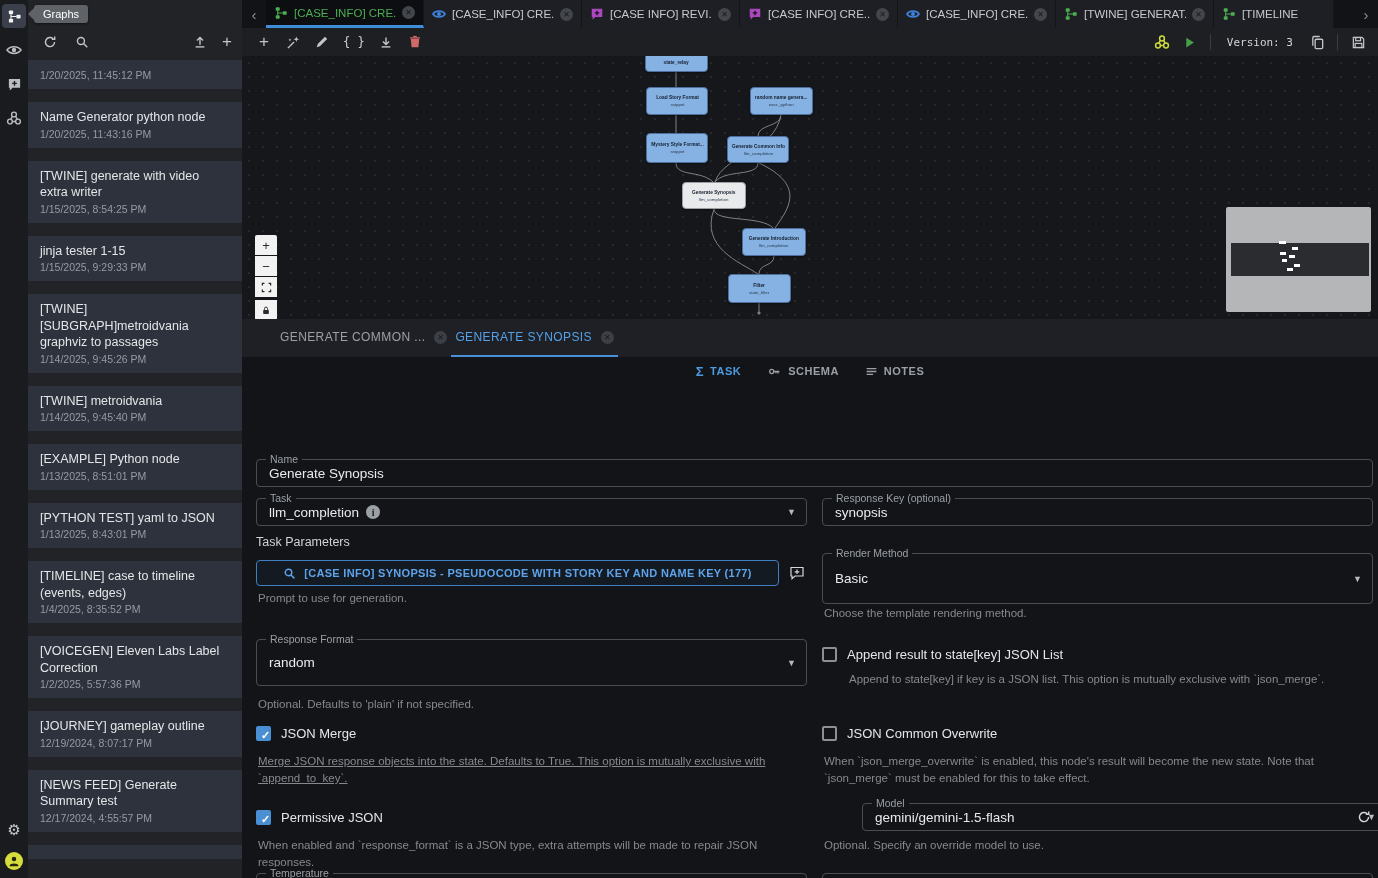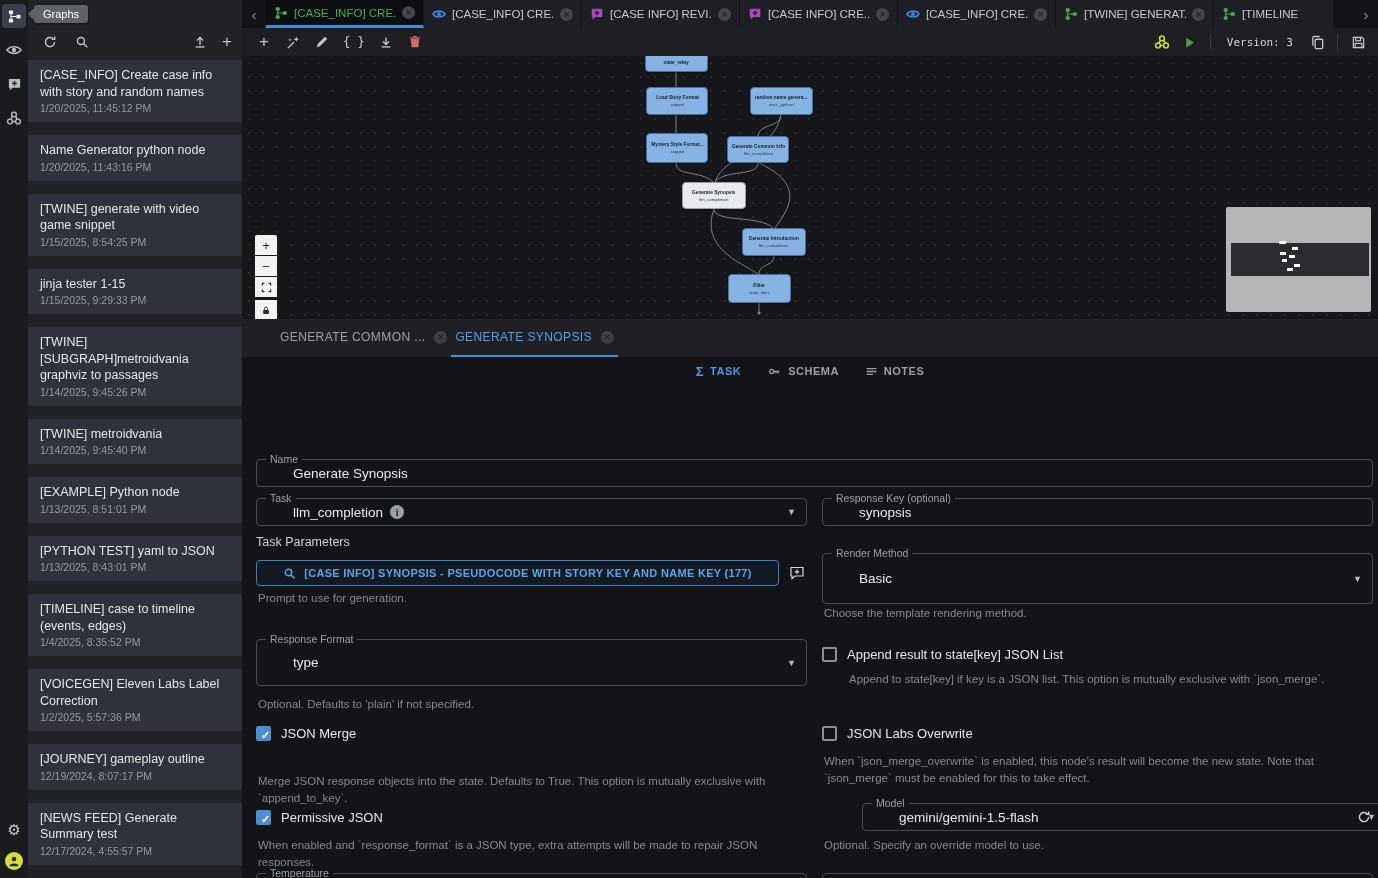--- a/index.html
+++ b/index.html
@@ -77,21 +77,21 @@
   .node-tabs { height:38px; background:#1e2025; display:flex; align-items:stretch; padding-left:34px; }
   .ntab { display:flex; align-items:center; gap:9px; font-size:12px; letter-spacing:.4px; color:#9ca0a5; cursor:pointer; border-bottom:2px solid transparent; padding:0 4px; }
   .ntab.active { color:#53a1e8; border-bottom-color:#4a90d9; }
   .ntab .tclose { background:#3c4046; }
   .sub-tabs { height:28px; display:flex; align-items:center; justify-content:center; gap:26px; }
   .stab { display:flex; align-items:center; gap:6px; font-size:11px; font-weight:bold; letter-spacing:.5px; color:#9aa0a6; cursor:pointer; }
   .stab.active { color:#4a9be0; }
   .stab .sig { font-size:13px; font-weight:bold; }
 
   .form { position:relative; width:100%; height:calc(100% - 66px); }
-  .field { position:absolute; border:1px solid #4a4d53; border-radius:4px; background:transparent; cursor:text;padding-left:24px; }
+  .field { position:absolute; border:1px solid #4a4d53; border-radius:4px; background:transparent; cursor:text; }
   .flabel { position:absolute; top:-7px; left:9px; font-size:10.5px; color:#9aa0a6; background:#131418; padding:0 4px; white-space:nowrap; }
   .fvalue { padding:0 12px; font-size:13.5px; color:#e8eaed; white-space:nowrap; overflow:hidden; display:flex; align-items:center; height:100%; gap:7px; }
   .caret { position:absolute; right:10px; top:50%; transform:translateY(-50%); color:#b6b9bd; font-size:9px; }
   .info-ic { width:14px; height:14px; border-radius:50%; background:#9aa0a6; color:#1b1c20; font-size:10px; font-weight:bold; display:inline-flex; align-items:center; justify-content:center; font-family:"Liberation Serif", serif; }
   .helper { position:absolute; font-size:11.5px; color:#85898e; line-height:17px; }
   .sec-title { position:absolute; font-size:12.5px; color:#cfd2d6; }
   .prompt-btn { position:absolute; height:26px; border:1px solid #3f7fc4; border-radius:4px; background:#141a22; display:flex; align-items:center; justify-content:center; gap:8px; color:#5ea3ea; font-size:11px; font-weight:bold; letter-spacing:.3px; cursor:pointer; white-space:nowrap; overflow:hidden; }
   .icon-btn-sm { position:absolute; width:18px; height:18px; color:#d5d7da; display:flex; align-items:center; justify-content:center; cursor:pointer; }
   .check-row { position:absolute; display:flex; align-items:center; gap:10px; cursor:pointer; }
   .checkbox { width:15px; height:15px; border:2px solid #8b9096; border-radius:2px; }
@@ -182,29 +182,28 @@
             <svg width="14" height="14" viewBox="0 0 16 16" fill="none" stroke="currentColor" stroke-width="1.6">
               <path d="M8 11 V3 M4.5 6.3 L8 2.8 L11.5 6.3"></path>
               <path d="M3 13.6 H13"></path>
             </svg>
           </span>
         <span class="plus-txt">+</span>
       </span>
     </div>
     <div class="sb-list">
       <div class="list-item">
-          <div class="li-title">[CASE_INFO] Create case info with story and random names</div>
           <div class="li-ts">1/20/2025, 11:45:12 PM</div>
         </div>
       <div class="list-item">
           <div class="li-title">Name Generator python node</div>
           <div class="li-ts">1/20/2025, 11:43:16 PM</div>
         </div>
       <div class="list-item">
-          <div class="li-title">[TWINE] generate with video game snippet</div>
+          <div class="li-title">[TWINE] generate with video extra writer</div>
           <div class="li-ts">1/15/2025, 8:54:25 PM</div>
         </div>
       <div class="list-item">
           <div class="li-title">jinja tester 1-15</div>
           <div class="li-ts">1/15/2025, 9:29:33 PM</div>
         </div>
       <div class="list-item">
           <div class="li-title">[TWINE][SUBGRAPH]metroidvania graphviz to passages</div>
           <div class="li-ts">1/14/2025, 9:45:26 PM</div>
         </div>
@@ -554,40 +553,40 @@
 
         <div class="field" style="left:580px; top:168px; width:551px; height:51px;">
           <span class="flabel">Render Method</span>
           <div class="fvalue">Basic</div>
           <span class="caret">▼</span>
         </div>
         <div class="helper" style="left:582px; top:220px;">Choose the template rendering method.</div>
 
         <div class="field" style="left:14px; top:254px; width:551px; height:47px;">
           <span class="flabel">Response Format</span>
-          <div class="fvalue">type</div>
+          <div class="fvalue">random</div>
           <span class="caret">▼</span>
         </div>
         <div class="helper" style="left:16px; top:311px;">Optional. Defaults to 'plain' if not specified.</div>
 
         <div class="check-row" style="left:580px; top:262px;">
           <span class="checkbox"></span>
           <span class="check-label">Append result to state[key] JSON List</span>
         </div>
         <div class="helper" style="left:607px; top:286px; width:540px;">Append to state[key] if key is a JSON list. This option is mutually exclusive with `json_merge`.</div>
 
         <div class="check-row" style="left:14px; top:341px;">
           <span class="checkbox checked"></span>
           <span class="check-label">JSON Merge</span>
         </div>
-        <div class="helper" style="left:16px; top:388px; width:545px;">Merge JSON response objects into the state. Defaults to True. This option is mutually exclusive with `append_to_key`.</div>
+        <div class="helper" style="left:16px; top:368px; width:545px;text-decoration:underline;">Merge JSON response objects into the state. Defaults to True. This option is mutually exclusive with `append_to_key`.</div>
 
         <div class="check-row" style="left:580px; top:341px;">
           <span class="checkbox"></span>
-          <span class="check-label">JSON Labs Overwrite</span>
+          <span class="check-label">JSON Common Overwrite</span>
         </div>
         <div class="helper" style="left:582px; top:368px; width:549px;">When `json_merge_overwrite` is enabled, this node's result will become the new state. Note that `json_merge` must be enabled for this to take effect.</div>
 
         <div class="check-row" style="left:14px; top:425px;">
           <span class="checkbox checked"></span>
           <span class="check-label">Permissive JSON</span>
         </div>
         <div class="helper" style="left:16px; top:452px; width:545px;">When enabled and `response_format` is a JSON type, extra attempts will be made to repair JSON responses.</div>
 
         <div class="field" style="left:588px; top:418px; width:525px; height:28px;margin-left:32px;">

